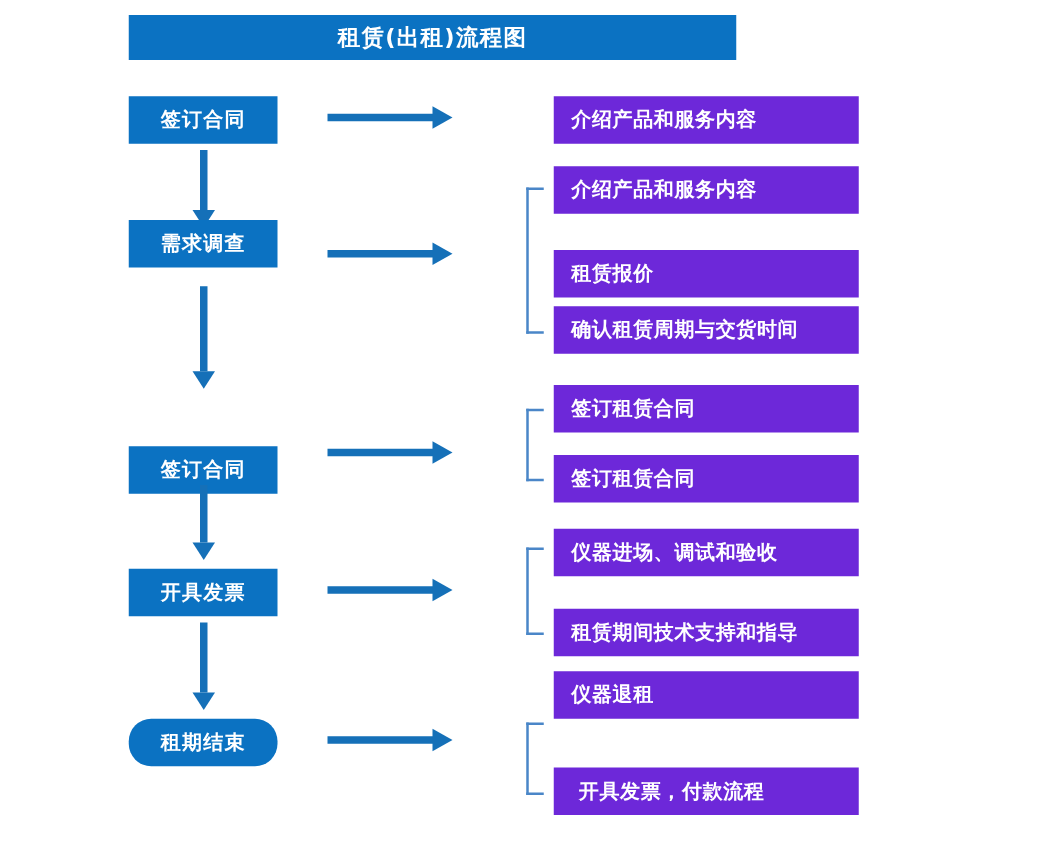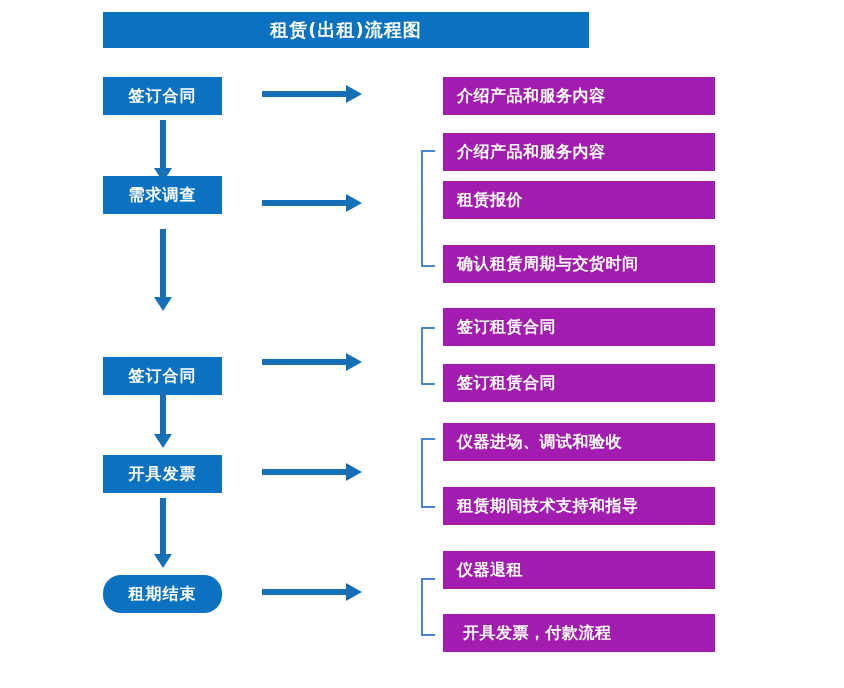--- a/index.html
+++ b/index.html
@@ -46,23 +46,23 @@
     font-size:16px;
     font-weight:bold;
     letter-spacing:1px;
     white-space:nowrap;
   }
 
   
   .detail-box{
     position:absolute;
     left:443px;
-    width:272px;
+    width:244px;
     height:38px;
-    background:#a21caf;
+    background:#6d28d9;
     display:flex;
     align-items:center;
     color:#ffffff;
     font-size:16px;
     font-weight:bold;
     letter-spacing:0.5px;
     padding-left:14px;
     box-sizing:border-box;
     white-space:nowrap;
   }
@@ -141,21 +141,21 @@
       <div class="h-arrow" style="left: 262px; top: 194px;">
         <div class="shaft"></div>
         <div class="head"></div>
       </div>
       <div class="v-arrow" style="left: 154px; top: 229px; height: 82px;">
         <div class="shaft" style="height: 68px;"></div>
         <div class="head" style="top: 68px;"></div>
       </div>
       <div class="bracket" style="top: 150px; height: 117px;"></div>
       <div class="detail-box" style="top: 133px;">介绍产品和服务内容</div>
-      <div class="detail-box" style="top: 181px;">租赁报价</div>
+      <div class="detail-box" style="top: 200px;">租赁报价</div>
       <div class="detail-box" style="top: 245px;">确认租赁周期与交货时间</div>
       <div class="stage-box" style="top: 345px; margin-top: 12px;">签订合同</div>
       <div class="h-arrow" style="left: 262px; top: 353px;">
         <div class="shaft"></div>
         <div class="head"></div>
       </div>
       <div class="v-arrow" style="left: 154px; top: 388px; height: 60px;">
         <div class="shaft" style="height: 46px;"></div>
         <div class="head" style="top: 46px;"></div>
       </div>
@@ -173,17 +173,17 @@
       </div>
       <div class="bracket" style="top: 438px; height: 70px;"></div>
       <div class="detail-box" style="top: 423px;">仪器进场、调试和验收</div>
       <div class="detail-box" style="top: 487px;">租赁期间技术支持和指导</div>
       <div class="stage-box" style="top: 575px; border-radius: 18px;">租期结束</div>
       <div class="h-arrow" style="left: 262px; top: 583px;">
         <div class="shaft"></div>
         <div class="head"></div>
       </div>
       <div class="bracket" style="top: 578px; height: 58px;"></div>
-      <div class="detail-box" style="top: 537px; margin-top: 14px;">仪器退租</div>
+      <div class="detail-box" style="top: 537px;">仪器退租</div>
       <div class="detail-box" style="top: 614px; padding-left: 20px;">开具发票，付款流程</div>
     </div>
 
 </div>
 
 </body></html>

